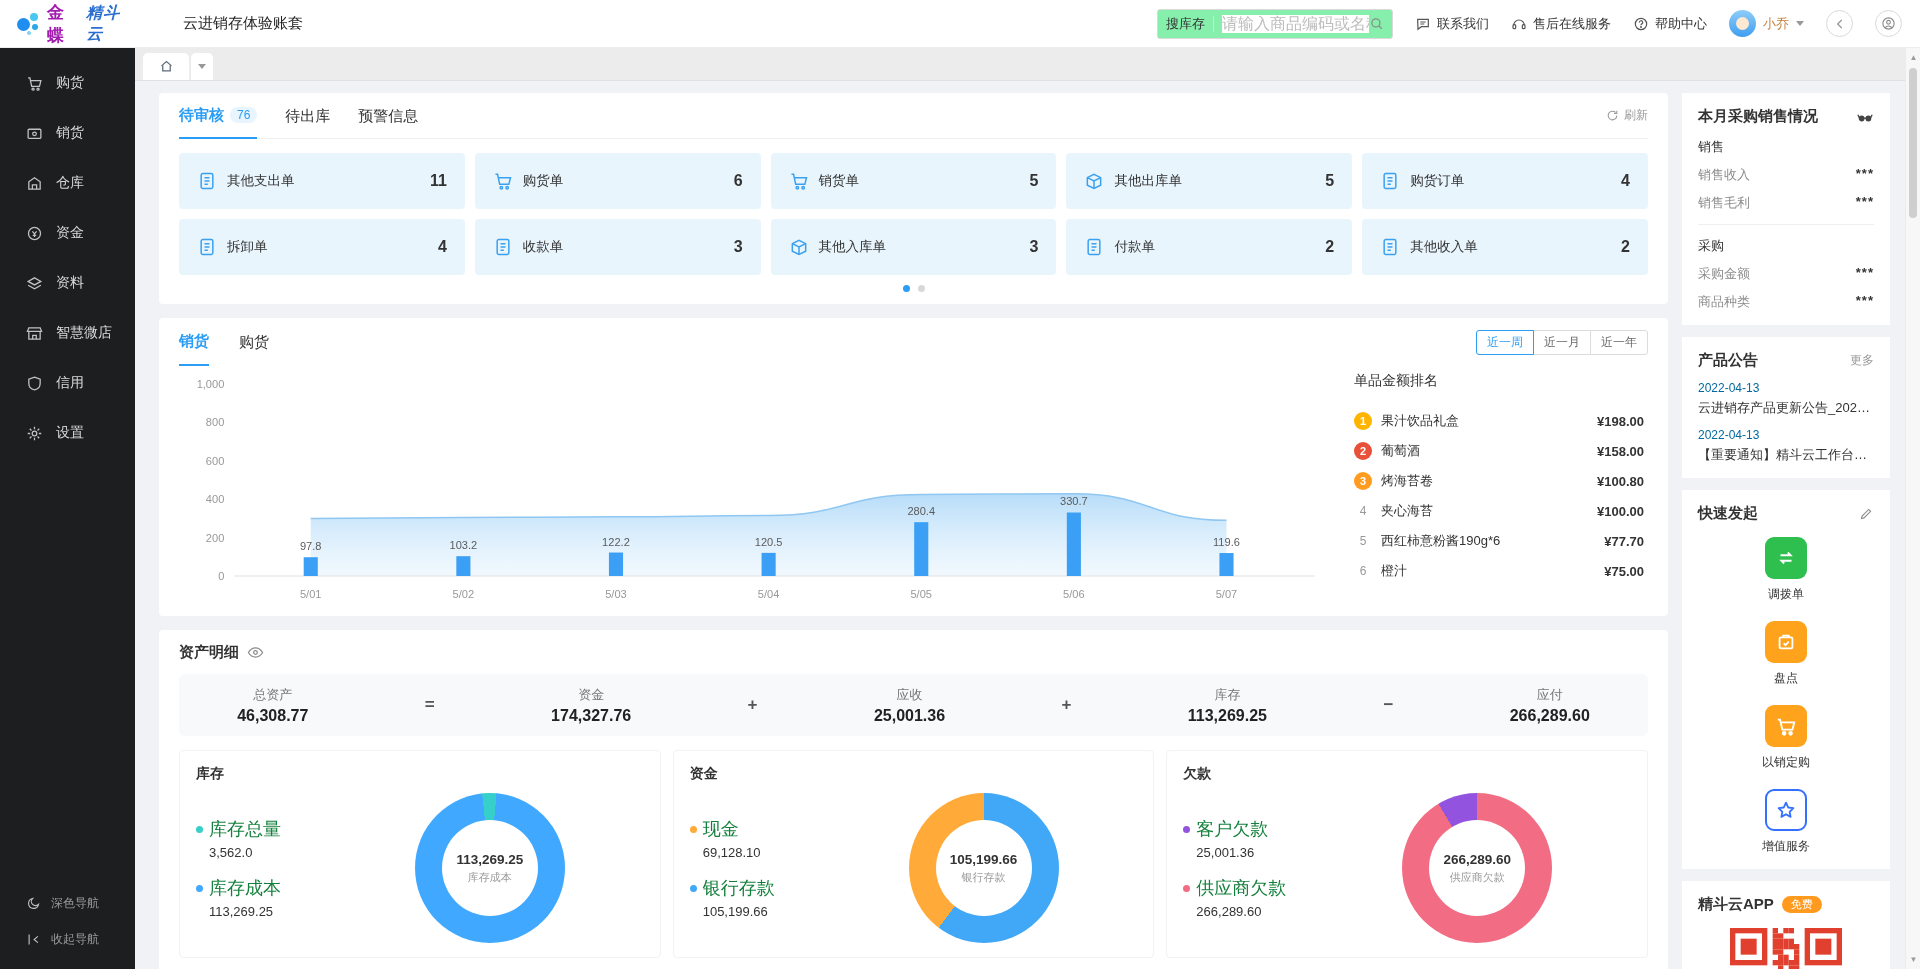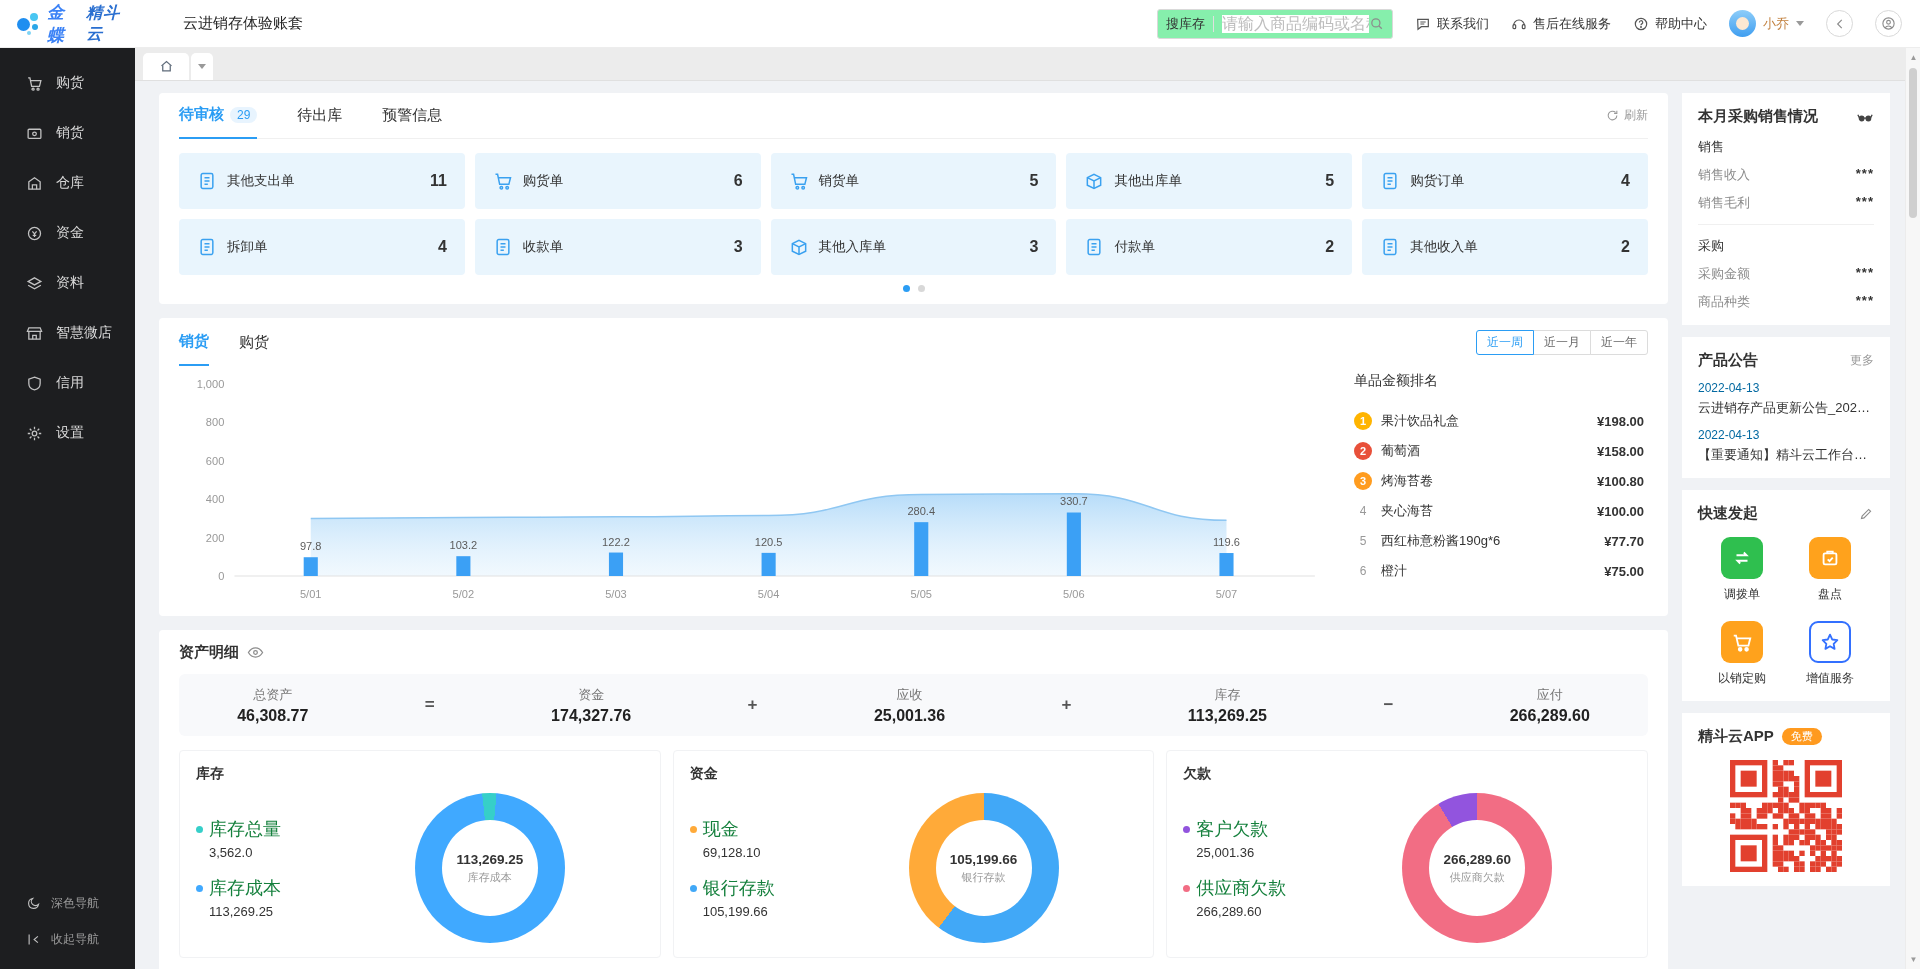--- a/index.html
+++ b/index.html
@@ -9,21 +9,21 @@
 
 .topbar{position:absolute;top:0;left:0;width:1920px;height:48px;background:#fff;
   border-bottom:1px solid #ededed;display:flex;align-items:center;z-index:20}
 .logo-area{width:135px;display:flex;align-items:center;padding-left:16px;gap:5px;flex:none}
 .logo-dots{position:relative;width:26px;height:26px;flex:none}
 .logo-dots i{position:absolute;border-radius:50%}
 .logo-dots .d1{width:13px;height:13px;background:#1f8ef0;left:1px;top:7px}
 .logo-dots .d2{width:8px;height:8px;background:#49c6f2;left:14px;top:2px}
 .logo-dots .d3{width:6px;height:6px;background:#2ba7e8;left:16px;top:13px}
 .logo-dots .d4{width:4px;height:4px;background:#7fd4f5;left:11px;top:20px}
-.logo-bold{font-size:17px;font-weight:bold;font-style:italic;color:#3b82f6;letter-spacing:1px}
+.logo-bold{font-size:17px;font-weight:bold;color:#a21caf;letter-spacing:1px}
 .logo-light{font-size:16px;font-weight:bold;font-style:italic;color:#2a6fd0;letter-spacing:1px}
 .ws-title{margin-left:48px;font-size:15px;color:#262626}
 .h-right{margin-left:auto;display:flex;align-items:center;gap:22px;padding-right:18px}
 .searchbox{width:236px;height:30px;border:1px solid #d9d9d9;border-radius:3px;
   display:flex;align-items:center;padding:0 8px;background:#86efac}
 .s-cat{font-size:13px;color:#333;white-space:nowrap}
 .s-div{width:1px;height:16px;background:#e0e0e0;margin:0 8px}
 .s-input{flex:1;min-width:0;border:none;outline:none;font-size:16px;color:#333;
   font-family:Liberation Serif, serif}
 .s-input::placeholder{color:#bdbdbd}
@@ -54,21 +54,21 @@
 .home-tab{width:46px;height:27px;background:#fff;border-radius:5px 5px 0 0;display:flex;
   align-items:center;justify-content:center;color:#5f6b7a;cursor:pointer}
 .tab-caret{width:22px;height:27px;background:#fff;border-radius:5px 5px 0 0;display:flex;
   align-items:center;justify-content:center;cursor:pointer}
 .content{display:flex;gap:14px;padding:12px 30px 0 24px;align-items:flex-start}
 .main-col{flex:1;display:flex;flex-direction:column;gap:14px;min-width:0}
 .right-col{width:208px;flex:none;display:flex;flex-direction:column;gap:12px}
 .card{background:#fff;border-radius:4px}
 
 .todo-card{padding:0 20px 8px}
-.todo-tabs{display:flex;align-items:center;height:46px;border-bottom:1px solid #f0f0f0;gap:40px}
+.todo-tabs{display:flex;height:46px;border-bottom:1px solid #f0f0f0;gap:28px}
 .todo-tab{font-size:15px;color:#333;cursor:pointer;height:46px;display:flex;align-items:center;gap:6px}
 .todo-tab.active{color:#2b9df4;border-bottom:2px solid #2b9df4;font-weight:bold}
 .count-pill{font-size:12px;color:#2b9df4;background:#e8f4fe;border-radius:9px;padding:1px 7px;font-weight:normal}
 .refresh{margin-left:auto;display:flex;align-items:center;gap:5px;font-size:12px;color:#999;cursor:pointer}
 .tiles{display:grid;grid-template-columns:repeat(5,1fr);gap:10px;margin-top:14px}
 .tile{height:56px;background:#e9f5fd;border-radius:4px;display:flex;align-items:center;
   padding:0 18px;gap:10px;cursor:pointer}
 .tile .ticon{color:#3aa1f0;flex:none}
 .tile-label{font-size:13.5px;color:#333}
 .tile-count{margin-left:auto;font-size:16px;font-weight:bold;color:#333}
@@ -130,21 +130,21 @@
 .rtitle-row{display:flex;align-items:center;justify-content:space-between}
 .rtitle{font-size:15px;font-weight:bold;color:#333}
 .rmore{font-size:12px;color:#999;cursor:pointer}
 .sec-label{font-size:13px;color:#333;margin-top:12px}
 .kv-row{display:flex;justify-content:space-between;font-size:13px;color:#8c8c8c;margin-top:10px}
 .kv-val{color:#333;font-weight:bold;letter-spacing:1px}
 .rdivider{border-top:1px solid #f0f0f0;margin-top:12px}
 .ann-item{margin-top:11px;cursor:pointer}
 .ann-date{font-size:12px;color:#0369a1}
 .ann-text{font-size:13px;color:#333;margin-top:4px;white-space:nowrap;overflow:hidden;text-overflow:ellipsis}
-.quick-grid{display:grid;grid-template-columns:1fr 1fr;row-gap:18px;margin-top:14px;justify-items:center}
+.quick-grid{display:grid;grid-template-columns:1fr;row-gap:18px;margin-top:14px;justify-items:center}
 .quick-item{display:flex;flex-direction:column;align-items:center;gap:7px;font-size:12px;color:#333;cursor:pointer}
 .q-icon{width:42px;height:42px;border-radius:9px;display:flex;align-items:center;justify-content:center}
 .banner{height:118px;border-radius:6px;background:linear-gradient(100deg,#ff9232 0%,#f6492f 55%,#e82f2d 100%);
   display:flex;flex-direction:column;align-items:center;justify-content:center;cursor:pointer}
 .banner-l1{color:#fff;font-size:17px;font-weight:bold;letter-spacing:2px;text-shadow:0 1px 2px rgba(150,30,0,.4)}
 .banner-l2{color:#fff;font-size:19px;font-weight:bold;letter-spacing:2px;margin-top:2px;text-shadow:0 1px 2px rgba(150,30,0,.4)}
 .banner-l3{color:#ffd9a0;font-size:10.5px;margin-top:8px;letter-spacing:1px}
 .app-title-row{display:flex;align-items:center;gap:8px}
 .badge{background:#ff9a1f;color:#fff;font-size:11px;border-radius:9px;padding:1px 9px}
 .qr-wrap{display:flex;justify-content:center;margin-top:14px}
@@ -314,21 +314,21 @@
   </div>
 
   <div class="content">
 
     <div class="main-col">
 
       <section class="card todo-card">
         <div class="todo-tabs">
           <div class="todo-tab active">
             <span>待审核</span>
-            <span class="count-pill">29</span>
+            <span class="count-pill">76</span>
           </div>
           <div class="todo-tab">
               <span>待出库</span>
             </div>
           <div class="todo-tab">
               <span>预警信息</span>
             </div>
           <div class="refresh">
             <svg width="13" height="13" viewBox="0 0 24 24" fill="none" stroke="currentColor" stroke-width="2">
                 <path d="M20 12a8 8 0 1 1-2.3-5.6"></path>

